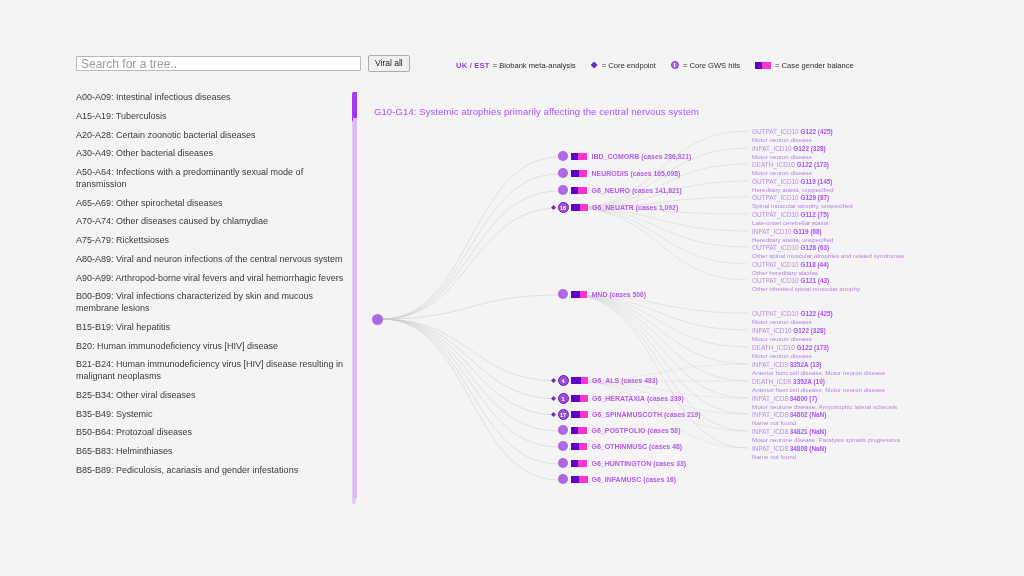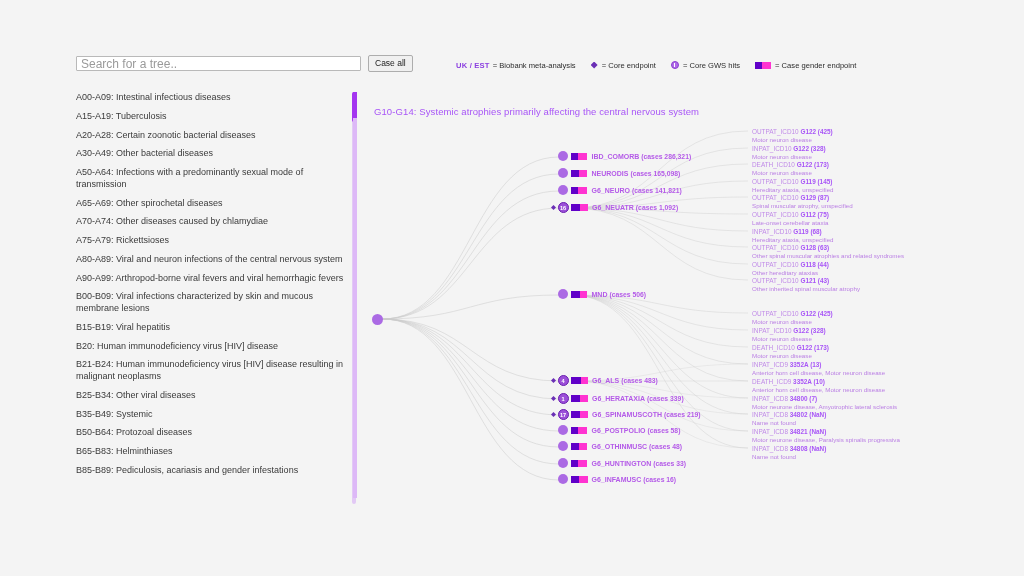--- a/index.html
+++ b/index.html
@@ -103,41 +103,41 @@
   .leaf .l1 b { color: #a855f7; font-weight: bold; }
   .leaf .l2 { font-size: 6.2px; color: #ba7fe4; }
 </style>
 </head>
 <body>
 
 <div id="app">
 
   <input class="search-input" type="text" placeholder="Search for a tree.." style="">
 
-  <button class="showall-btn">Case all</button>
+  <button class="showall-btn">Viral all</button>
 
   <div class="legend">
     <div class="legend-item">
       <span class="legend-ukest">UK / EST</span>
       <span class="legend-text">= Biobank meta-analysis</span>
     </div>
     <div class="legend-item">
       <span class="diamond-ic"></span>
       <span class="legend-text">= Core endpoint</span>
     </div>
     <div class="legend-item">
       <span class="gws-ic"></span>
       <span class="legend-text">= Core GWS hits</span>
     </div>
     <div class="legend-item">
       <span class="bar-ic">
           <i class="m"></i>
           <i class="f"></i>
         </span>
-      <span class="legend-text">= Case gender endpoint</span>
+      <span class="legend-text">= Case gender balance</span>
     </div>
   </div>
 
   <div class="left-list" id="left-list">
       <div class="left-item">A00-A09: Intestinal infectious diseases</div>
       <div class="left-item">A15-A19: Tuberculosis</div>
       <div class="left-item">A20-A28: Certain zoonotic bacterial diseases</div>
       <div class="left-item">A30-A49: Other bacterial diseases</div>
       <div class="left-item">A50-A64: Infections with a predominantly sexual mode of transmission</div>
       <div class="left-item">A65-A69: Other spirochetal diseases</div>

